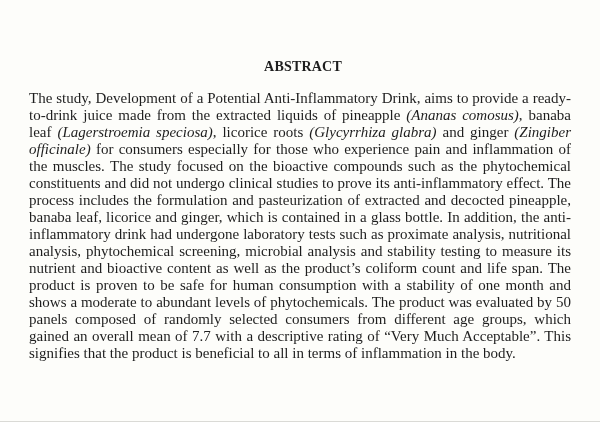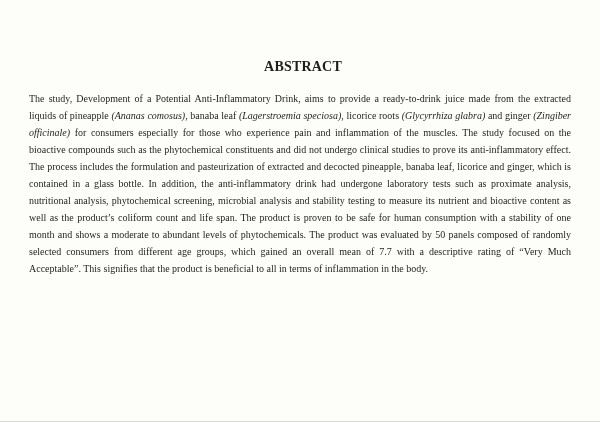--- a/index.html
+++ b/index.html
@@ -25,21 +25,21 @@
     padding-top: 59px;
     font-size: 14px;
     line-height: 16px;
     font-weight: bold;
     text-align: center;
     letter-spacing: 0.2px;
     padding-left: 6px;
   }
   .body-text {
     margin: 15px 29px 0 29px;
-    font-size: 10px;
+    font-size: 15px;
     line-height: 17px;
     text-align: justify;
     text-justify: inter-word;
   }
   .it {
     font-style: italic;
   }
   .bottom-edge {
     position: absolute;
     left: 0;

